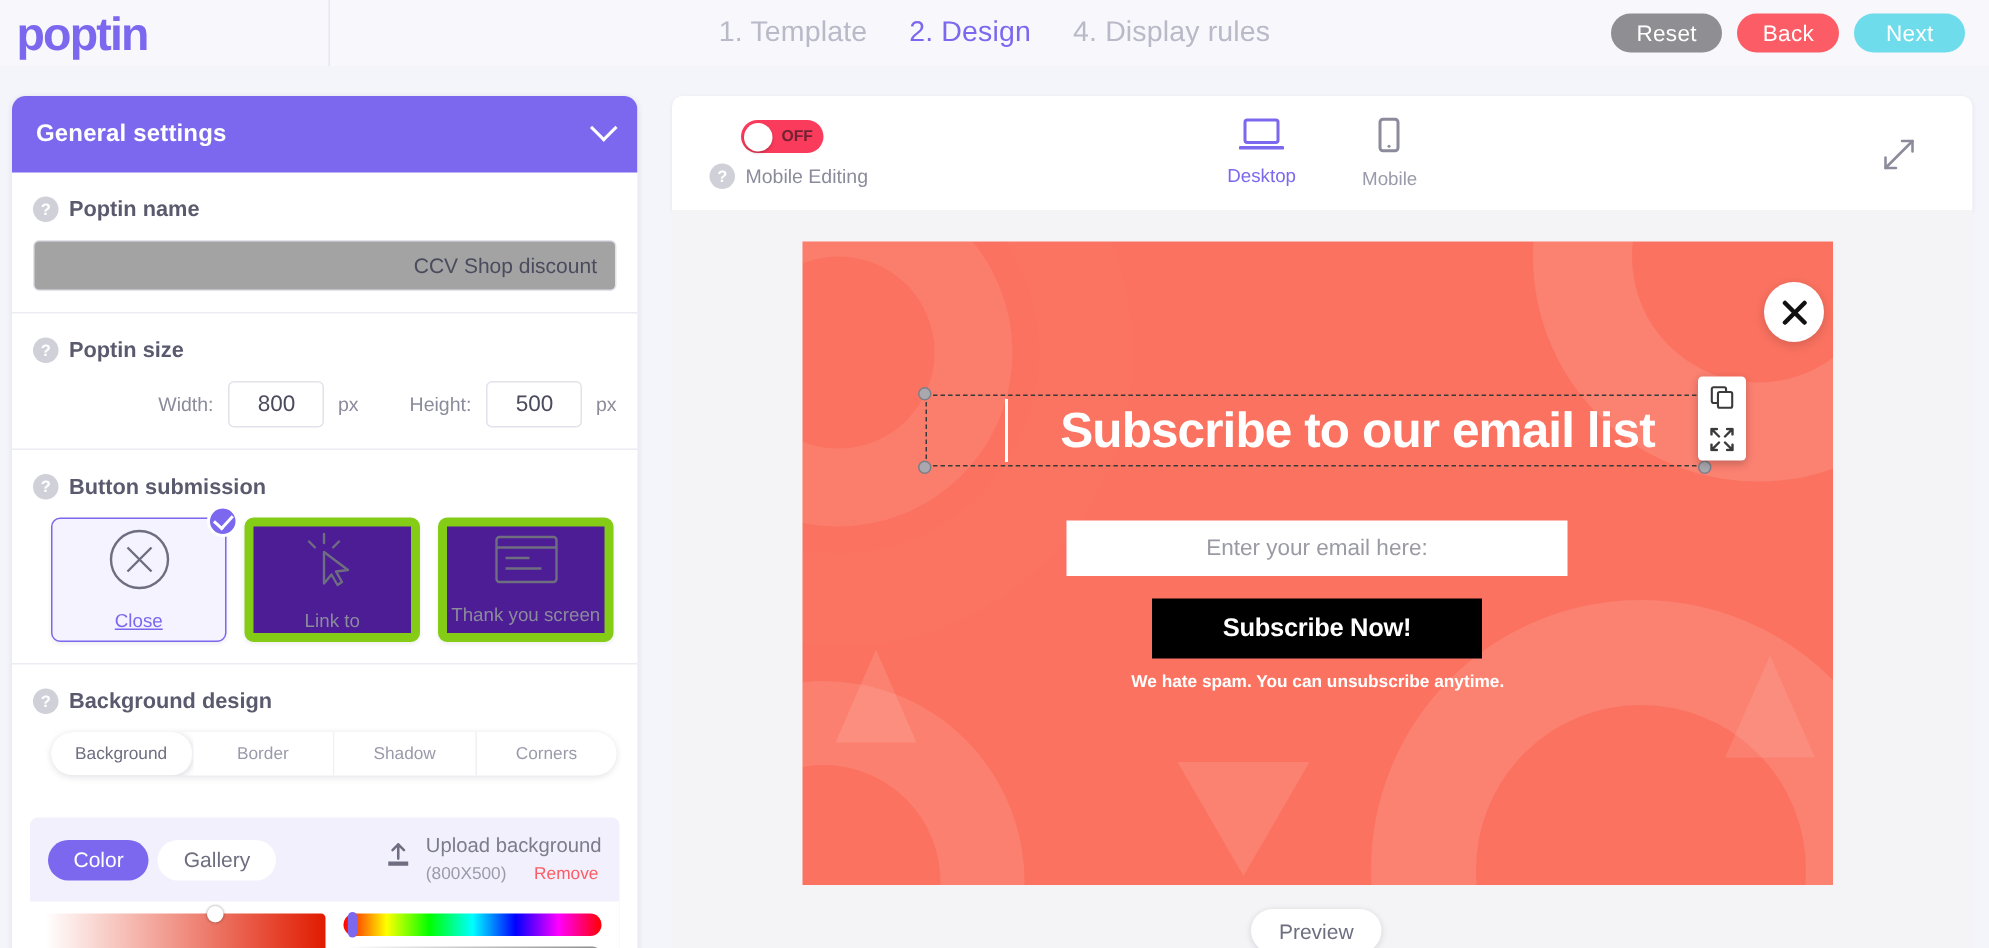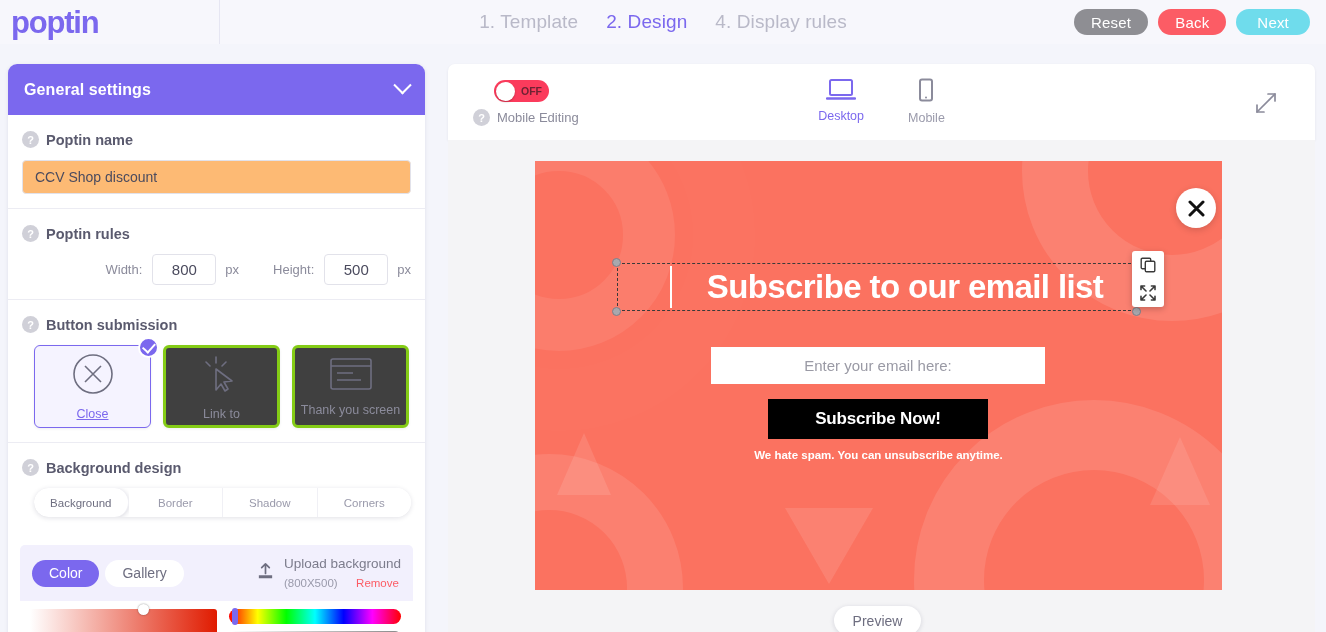--- a/index.html
+++ b/index.html
@@ -61,37 +61,37 @@
   .sec-title { display: flex; align-items: center; gap: 7px; margin-bottom: 12px; }
   .qmark {
     width: 17px; height: 17px; border-radius: 50%; background: #d0d0d8; color: #fff;
     font-size: 11px; font-weight: 700; display: flex; align-items: center;
     justify-content: center; cursor: pointer; flex: none;
   }
   .sec-title h3 { font-size: 14.5px; color: #5a5a6e; font-weight: 700; }
   .text-input {
     width: 100%; height: 34px; border: 1px solid #e2e2ea; border-radius: 4px;
     padding: 0 12px; font-family: inherit; font-size: 14px; color: #4b4b5e;
-    background: #fdba74; outline: none;
+    background: #a3a3a3; outline: none; text-align: right;
   }
   .size-row { display: flex; align-items: center; padding-left: 12px; gap: 0; justify-content: flex-end; }
   .size-lbl { font-size: 13px; color: #8b8b9b; margin-right: 10px; }
   .num-input {
     width: 64px; height: 31px; border: 1px solid #e2e2ea; border-radius: 4px;
     text-align: center; font-family: inherit; font-size: 15px; color: #4b4b5e;
     outline: none; background: #fff;
   }
   .unit { font-size: 13px; color: #8b8b9b; margin: 0 34px 0 9px; }
   .unit.last { margin-right: 0; }
 
   
   .cards { display: flex; gap: 12px; padding-left: 12px; }
   .card {
     position: relative; width: 117px; height: 83px; border-radius: 6px;
-    background: #404040; border: 3px solid #84cc16; cursor: pointer;
+    background: #4c1d95; border: 6px solid #84cc16; cursor: pointer;
     display: flex; flex-direction: column; align-items: center;
     justify-content: center; gap: 8px;
     box-shadow: 0 1px 3px rgba(20,20,60,.07);
   }
   .card.selected { background: #f5f3ff; border: 1.5px solid #7b68ee; }
   .card-label { font-size: 12.5px; color: #8b8b9b; }
   .card.selected .card-label { color: #7b68ee; text-decoration: underline; }
   .check-badge {
     position: absolute; top: -9px; right: -9px; width: 21px; height: 21px;
     border-radius: 50%; background: #7b68ee; border: 2px solid #fff;
@@ -293,21 +293,21 @@
       <div class="sec-title">
         <div class="qmark">?</div>
         <h3>Poptin name</h3>
       </div>
       <input class="text-input" type="text" value="CCV Shop discount" style="">
     </div>
 
     <div class="section">
       <div class="sec-title">
         <div class="qmark">?</div>
-        <h3>Poptin rules</h3>
+        <h3>Poptin size</h3>
       </div>
       <div class="size-row">
         <span class="size-lbl">Width:</span>
         <input class="num-input" type="text" value="800" style="">
         <span class="unit">px</span>
         <span class="size-lbl">Height:</span>
         <input class="num-input" type="text" value="500" style="">
         <span class="unit last">px</span>
       </div>
     </div>

